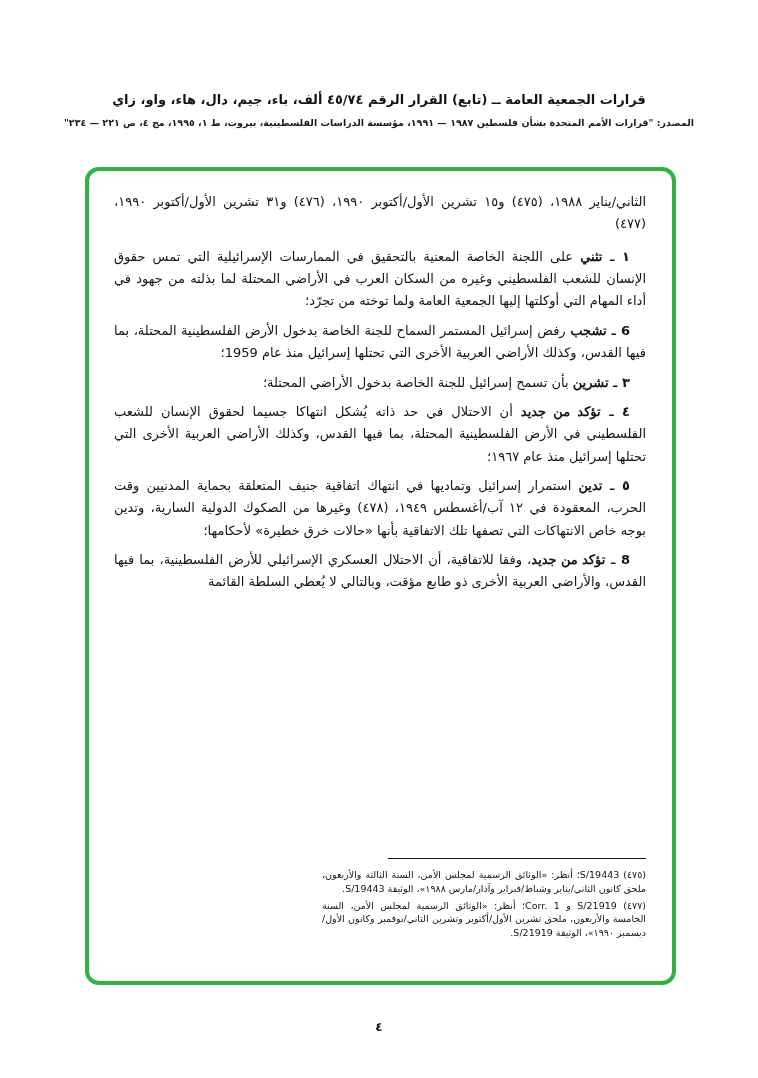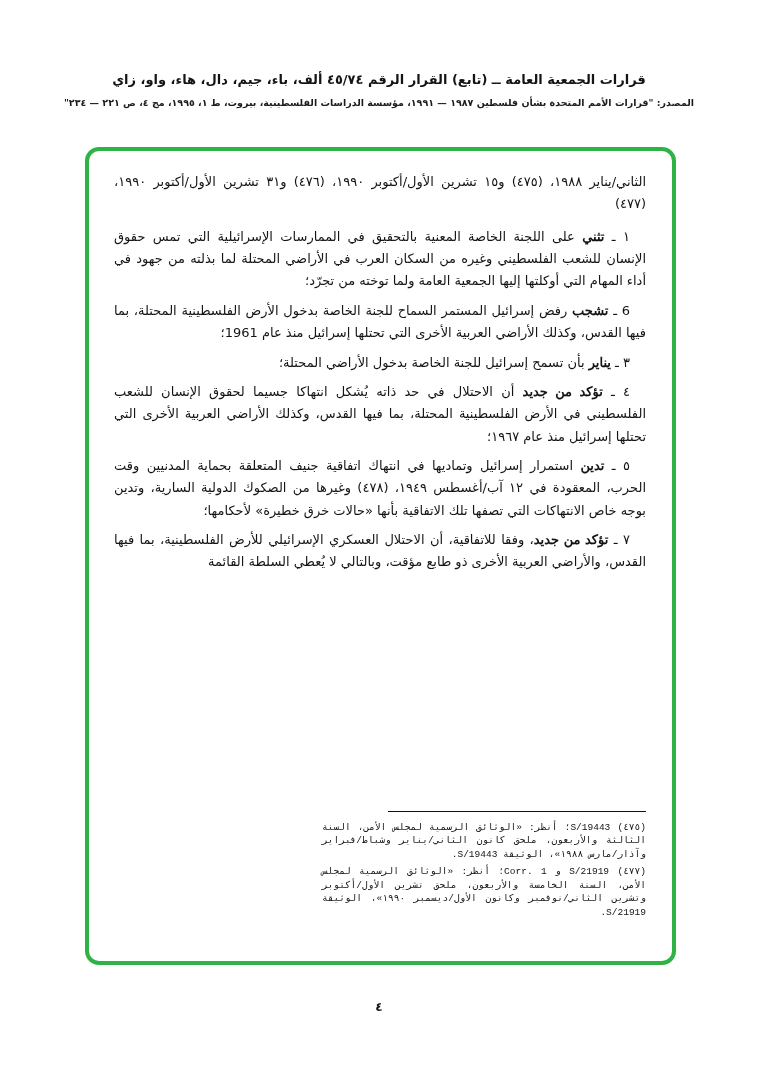--- a/index.html
+++ b/index.html
@@ -14,20 +14,21 @@
     background: #ffffff;
     overflow: hidden;
     font-family: "DejaVu Sans", sans-serif;
     color: #141414;
   }
   .page {
     position: relative;
     width: 758px;
     height: 765px;
     direction: rtl;
+    margin-top: 20px;
   }
 
   
   .header {
     position: absolute;
     top: 72px;
     left: 40px;
     right: 40px;
     text-align: center;
   }
@@ -71,21 +72,21 @@
     line-height: 1.72;
   }
   .intro {
     margin: 0 0 10px 0;
   }
   .para {
     margin: 0 0 7px 0;
     text-indent: 16px;
   }
   .para .pnum {
-    font-weight: normal;
+    font-weight: bold;
   }
   .para .plead {
     font-weight: bold;
     font-family: Liberation Serif, serif;
   }
 
   
   .fn-block {
     position: absolute;
     bottom: 38px;
@@ -97,21 +98,20 @@
     width: 258px;
     height: 1px;
     background: #111111;
     margin: 0 0 9px auto; 
   }
   .fn {
     margin: 0 0 3px 0;
     font-size: 9.5px;
     line-height: 1.45;
     text-align: justify;
-    font-family: Liberation Mono, monospace;
   }
 
   
   .page-number {
     position: absolute;
     top: 1000px;
     left: 0;
     width: 100%;
     text-align: center;
     font-size: 12px;
@@ -128,30 +128,30 @@
     <div class="doc-source">المصدر: "قرارات الأمم المتحدة بشأن فلسطين ١٩٨٧ — ١٩٩١، مؤسسة الدراسات الفلسطينية، بيروت، ط ١، ١٩٩٥، مج ٤، ص ٢٢١ — ٢٣٤"</div>
   </div>
 
   <div class="frame">
 
     <div class="body-text">
       <p class="intro">الثاني/يناير ١٩٨٨، (٤٧٥) و١٥ تشرين الأول/أكتوبر ١٩٩٠، (٤٧٦) و٣١ تشرين الأول/أكتوبر ١٩٩٠، (٤٧٧)</p>
 
       <p class="para"><span class="pnum">١ ـ </span><span class="plead">تثني</span><span> على اللجنة الخاصة المعنية بالتحقيق في الممارسات الإسرائيلية التي تمس حقوق الإنسان للشعب الفلسطيني وغيره من السكان العرب في الأراضي المحتلة لما بذلته من جهود في أداء المهام التي أوكلتها إليها الجمعية العامة ولما توخته من تجرّد؛</span></p>
 
-      <p class="para"><span class="pnum">6 ـ </span><span class="plead">تشجب</span><span> رفض إسرائيل المستمر السماح للجنة الخاصة بدخول الأرض الفلسطينية المحتلة، بما فيها القدس، وكذلك الأراضي العربية الأخرى التي تحتلها إسرائيل منذ عام 1961؛</span></p>
+      <p class="para"><span class="pnum">6 ـ </span><span class="plead">تشجب</span><span> رفض إسرائيل المستمر السماح للجنة الخاصة بدخول الأرض الفلسطينية المحتلة، بما فيها القدس، وكذلك الأراضي العربية الأخرى التي تحتلها إسرائيل منذ عام 1959؛</span></p>
 
-      <p class="para"><span class="pnum">٣ ـ </span><span class="plead">يناير</span><span> بأن تسمح إسرائيل للجنة الخاصة بدخول الأراضي المحتلة؛</span></p>
+      <p class="para"><span class="pnum">٣ ـ </span><span class="plead">تشرين</span><span> بأن تسمح إسرائيل للجنة الخاصة بدخول الأراضي المحتلة؛</span></p>
 
       <p class="para"><span class="pnum">٤ ـ </span><span class="plead">تؤكد من جديد</span><span> أن الاحتلال في حد ذاته يُشكل انتهاكا جسيما لحقوق الإنسان للشعب الفلسطيني في الأرض الفلسطينية المحتلة، بما فيها القدس، وكذلك الأراضي العربية الأخرى التي تحتلها إسرائيل منذ عام ١٩٦٧؛</span></p>
 
       <p class="para"><span class="pnum">٥ ـ </span><span class="plead">تدين</span><span> استمرار إسرائيل وتماديها في انتهاك اتفاقية جنيف المتعلقة بحماية المدنيين وقت الحرب، المعقودة في ١٢ آب/أغسطس ١٩٤٩، (٤٧٨) وغيرها من الصكوك الدولية السارية، وتدين بوجه خاص الانتهاكات التي تصفها تلك الاتفاقية بأنها «حالات خرق خطيرة» لأحكامها؛</span></p>
 
 
-      <p class="para"><span class="pnum">٧ ـ </span><span class="plead">تؤكد من جديد</span><span>، وفقا للاتفاقية، أن الاحتلال العسكري الإسرائيلي للأرض الفلسطينية، بما فيها القدس، والأراضي العربية الأخرى ذو طابع مؤقت، وبالتالي لا يُعطي السلطة القائمة</span></p>
+      <p class="para"><span class="pnum">8 ـ </span><span class="plead">تؤكد من جديد</span><span>، وفقا للاتفاقية، أن الاحتلال العسكري الإسرائيلي للأرض الفلسطينية، بما فيها القدس، والأراضي العربية الأخرى ذو طابع مؤقت، وبالتالي لا يُعطي السلطة القائمة</span></p>
     </div>
 
     <div class="fn-block">
       <div class="fn-sep"></div>
       <p class="fn">(٤٧٥) S/19443؛ أنظر: «الوثائق الرسمية لمجلس الأمن، السنة الثالثة والأربعون، ملحق كانون الثاني/يناير وشباط/فبراير وآذار/مارس ١٩٨٨»، الوثيقة S/19443.</p>
       <p class="fn">(٤٧٧) S/21919 و Corr. 1؛ أنظر: «الوثائق الرسمية لمجلس الأمن، السنة الخامسة والأربعون، ملحق تشرين الأول/أكتوبر وتشرين الثاني/نوفمبر وكانون الأول/ديسمبر ١٩٩٠»، الوثيقة S/21919.</p>
     </div>
 
   </div>
 

